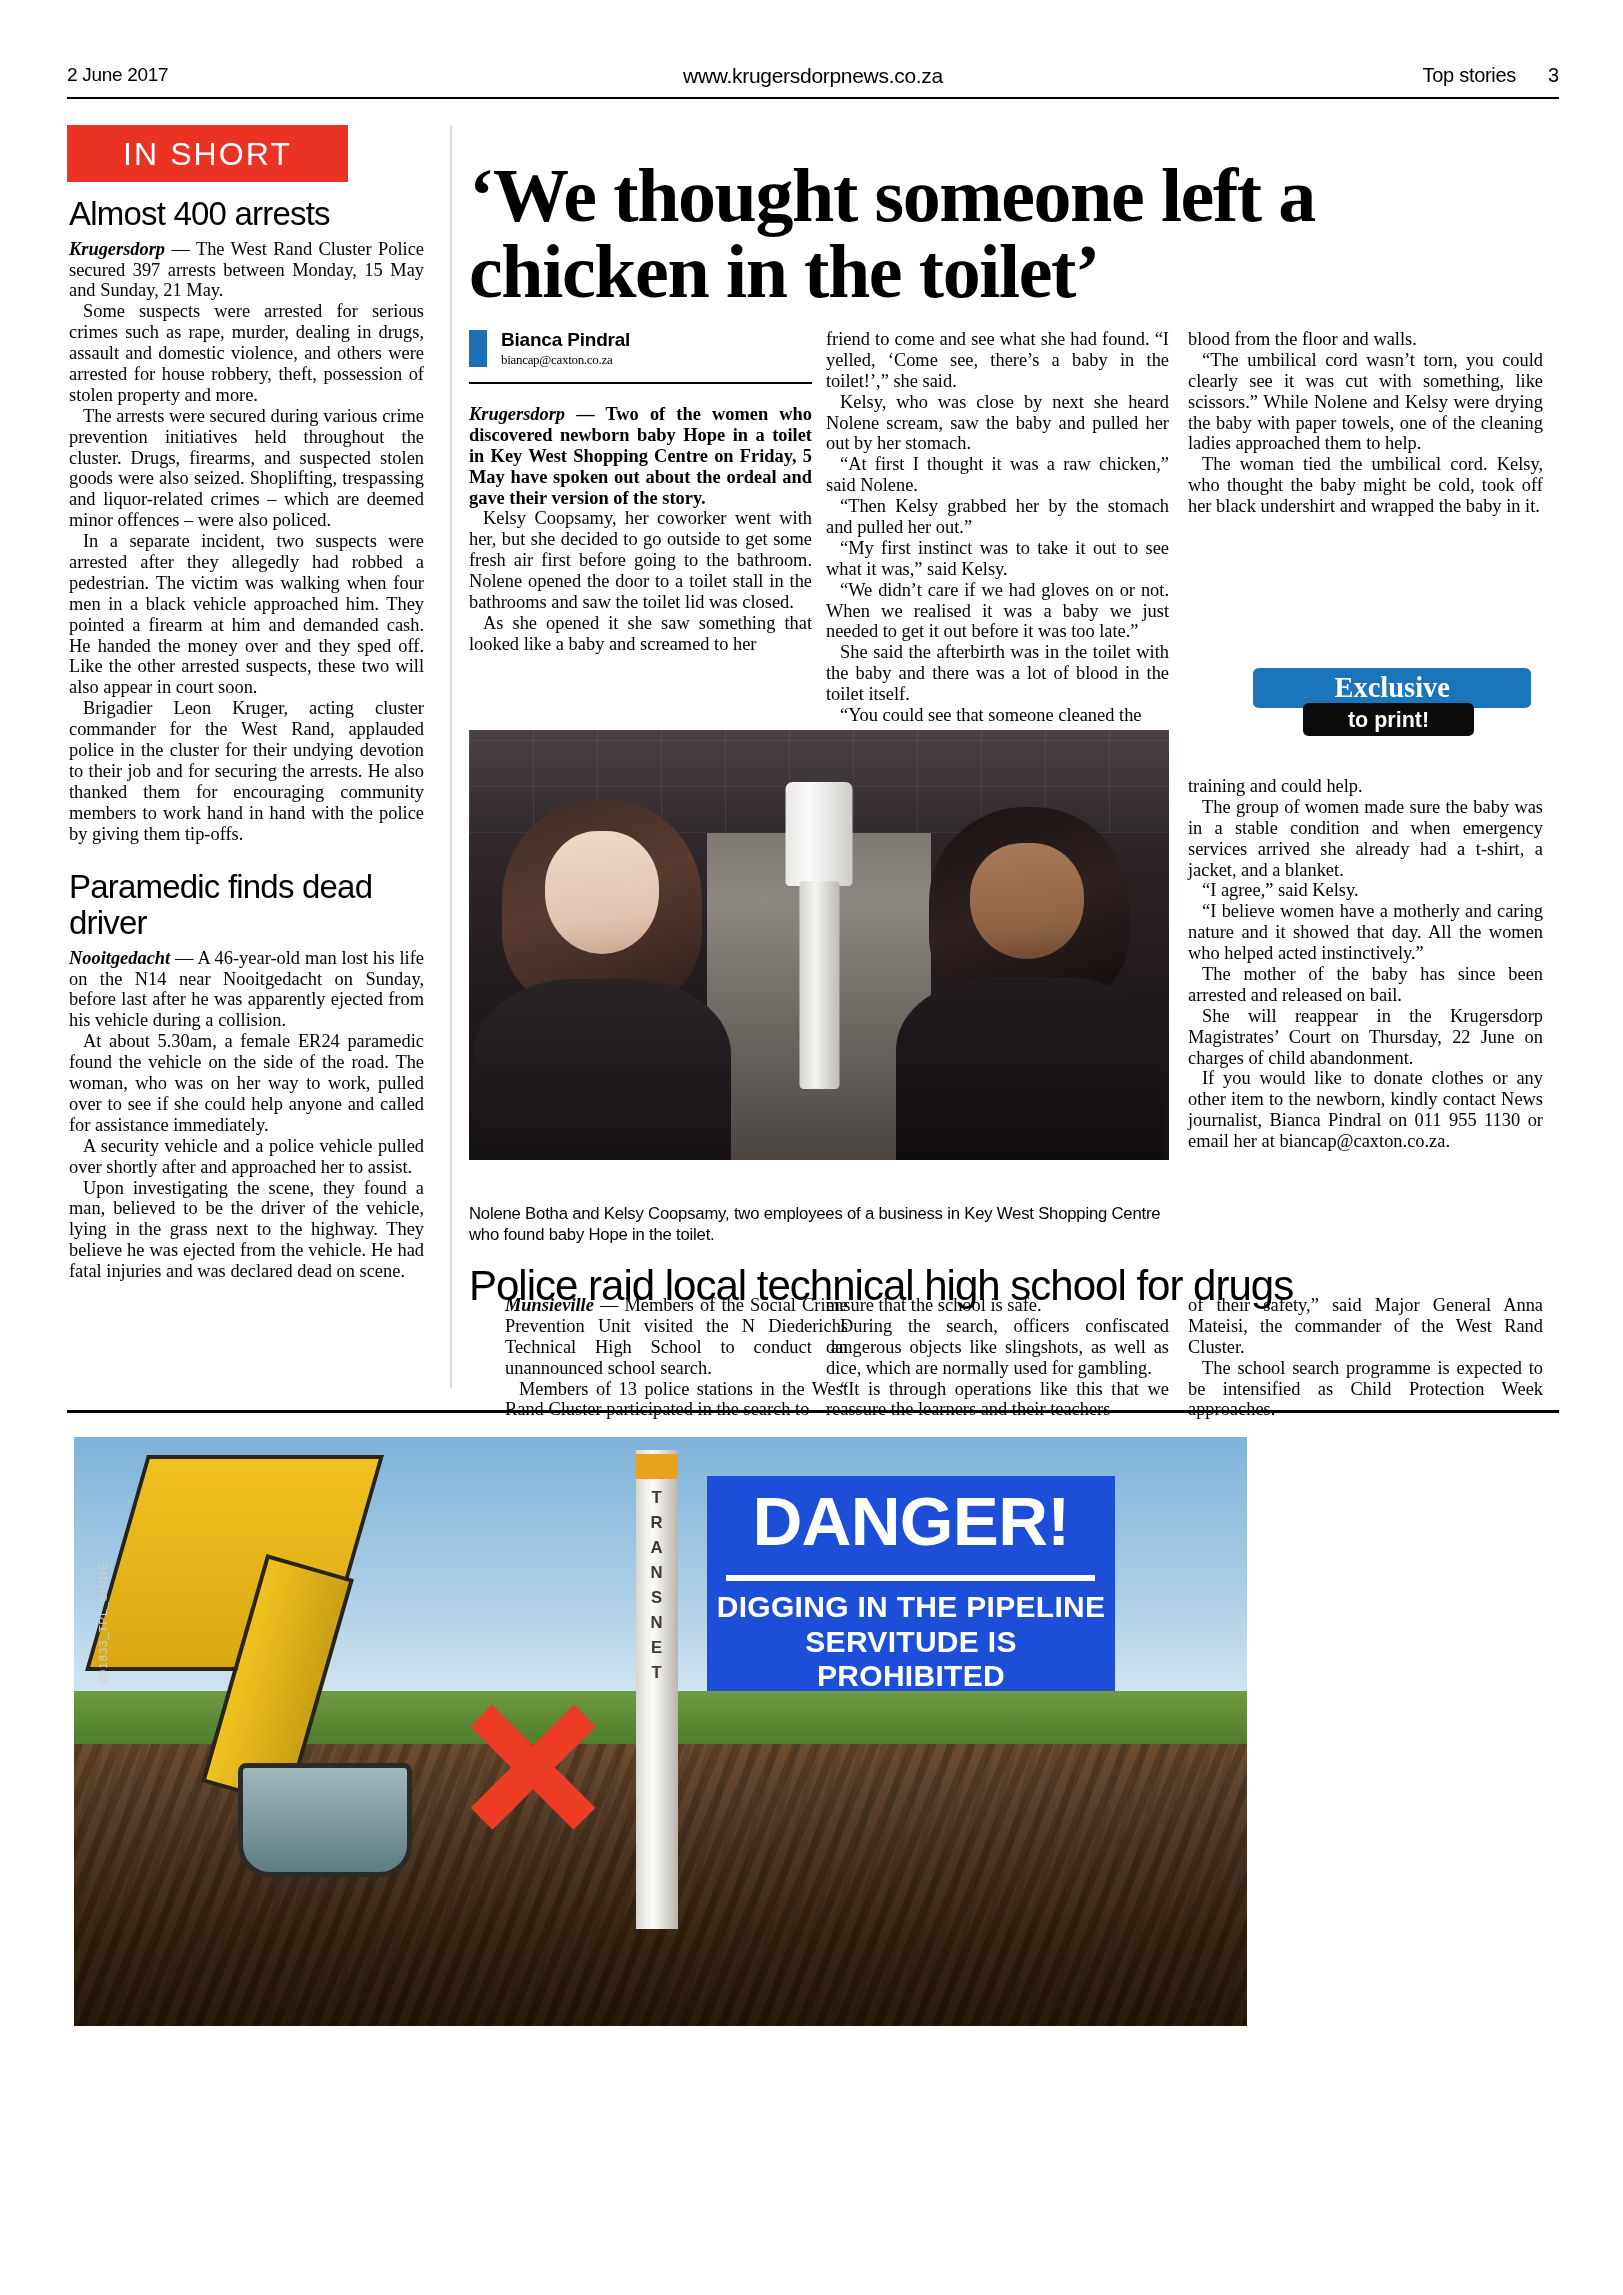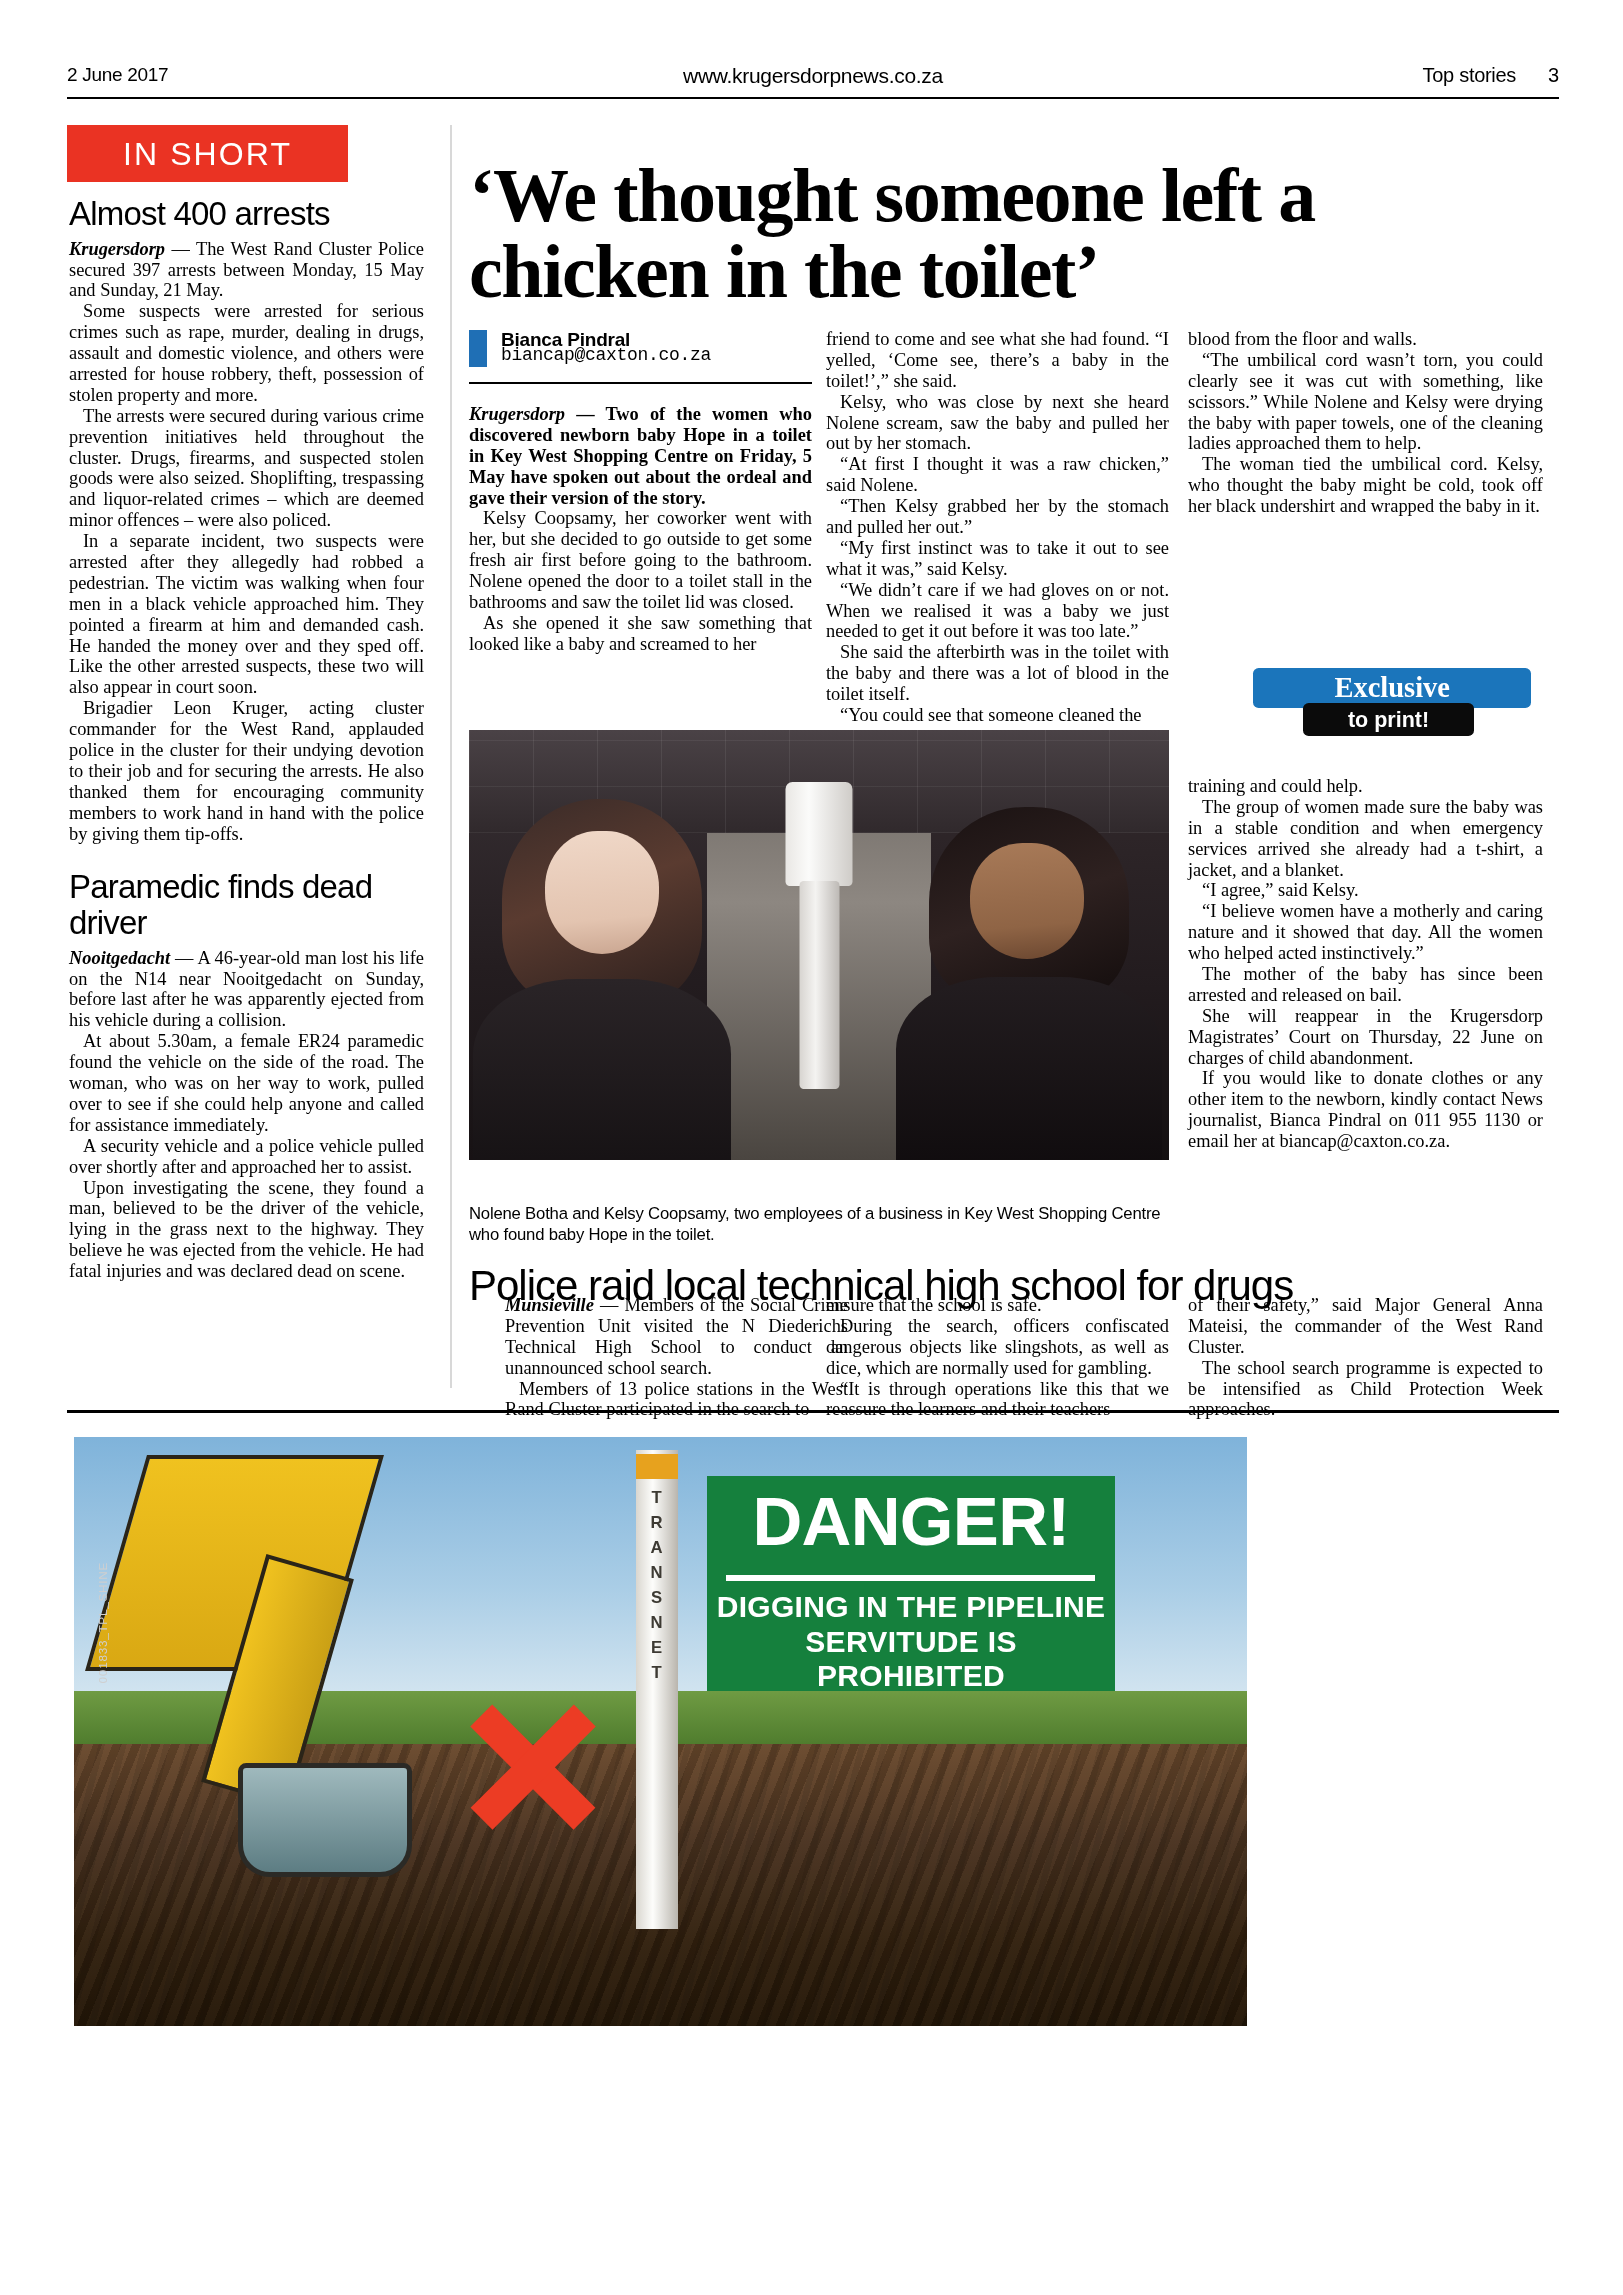--- a/index.html
+++ b/index.html
@@ -29,21 +29,21 @@
   .vrule{position:absolute;left:450px;top:125px;width:2.1px;height:1263px;background:#d8d8d8;}
 
   
   .main-hl{position:absolute;left:469px;top:106px;width:1091px;
     font-family:"Liberation Serif",serif;font-weight:bold;font-size:76px;line-height:1.0;letter-spacing:-1.4px;}
 
   
   .byline{position:absolute;left:469px;top:329px;width:343px;}
   .byline-mark{position:absolute;left:0;top:1.4px;width:18px;height:37px;background:#1f6fb5;}
   .byline-name{position:absolute;left:32px;top:0;font-family:"Liberation Sans",sans-serif;font-size:19px;font-weight:bold;letter-spacing:-0.2px;}
-  .byline-mail{position:absolute;left:32px;top:16px;font-family:Liberation Mono, monospace;font-size:18px;letter-spacing:-0.3px;}
+  .byline-mail{position:absolute;left:32px;top:23px;font-family:Liberation Serif, serif;font-size:13px;letter-spacing:-0.3px;}
   .byline-rule{position:absolute;left:0;top:53px;width:343px;height:2.1px;background:#000;}
 
   
   .col{position:absolute;font-family:"Liberation Serif",serif;font-size:18.4px;line-height:1.135;text-align:justify;}
   .col p{margin:0;text-indent:14px;}
   .col p.noindent{text-indent:0;}
   .col .lead{font-weight:bold;}
   .col1{left:469px;top:404px;width:343px;}
   .col2{left:826px;top:329px;width:343px;}
   .col3{left:1188px;top:329px;width:355px;}
@@ -126,21 +126,21 @@
   .ad-cross{position:absolute;left:389px;top:260px;width:139px;height:139px;}
   .ad-cross i{position:absolute;left:50%;top:50%;width:146px;height:30.5px;background:#ec3c24;}
   .ad-cross i:first-child{transform:translate(-50%,-50%) rotate(45deg);}
   .ad-cross i:last-child{transform:translate(-50%,-50%) rotate(-45deg);}
   .ad-post{position:absolute;left:562px;top:12.5px;width:42px;height:479px;
     background:linear-gradient(90deg,#d9d6cf,#fdfdfb 40%,#b9b5ad);}
   .ad-post-cap{position:absolute;left:562px;top:16.7px;width:42px;height:25px;background:#e7a21e;}
   .ad-post-txt{position:absolute;left:562px;top:51px;width:42px;height:347px;
     display:flex;flex-direction:column;align-items:center;justify-content:flex-start;gap:4.9px;
     font-family:"Liberation Sans",sans-serif;font-size:16.7px;font-weight:bold;color:#3d3a33;letter-spacing:0.7px;}
-  .ad-sign{position:absolute;left:633px;top:39px;width:408px;height:215px;background:#15803d;}
+  .ad-sign{position:absolute;left:633px;top:39px;width:408px;height:215px;background:#1d4ed8;}
   .ad-danger{position:absolute;left:0;top:5.6px;width:100%;text-align:center;
     color:#fff;font-family:"Liberation Sans",sans-serif;font-weight:bold;font-size:69px;letter-spacing:-0.7px;}
   .ad-sign-rule{position:absolute;left:19.4px;top:99px;width:369px;height:6.2px;background:#fff;}
   .ad-sub{position:absolute;left:0;top:114px;width:100%;text-align:center;color:#fff;
     font-family:"Liberation Sans",sans-serif;font-weight:bold;font-size:30px;line-height:1.15;letter-spacing:0.3px;}
   .ad-code{position:absolute;left:22px;top:125px;font-family:"Liberation Sans",sans-serif;font-size:11.8px;
     color:#cfcfcf;writing-mode:vertical-rl;transform:rotate(180deg);letter-spacing:0.7px;}
 
   .ad-copy{position:absolute;left:117px;top:2048px;width:1083px;}
 </style>

